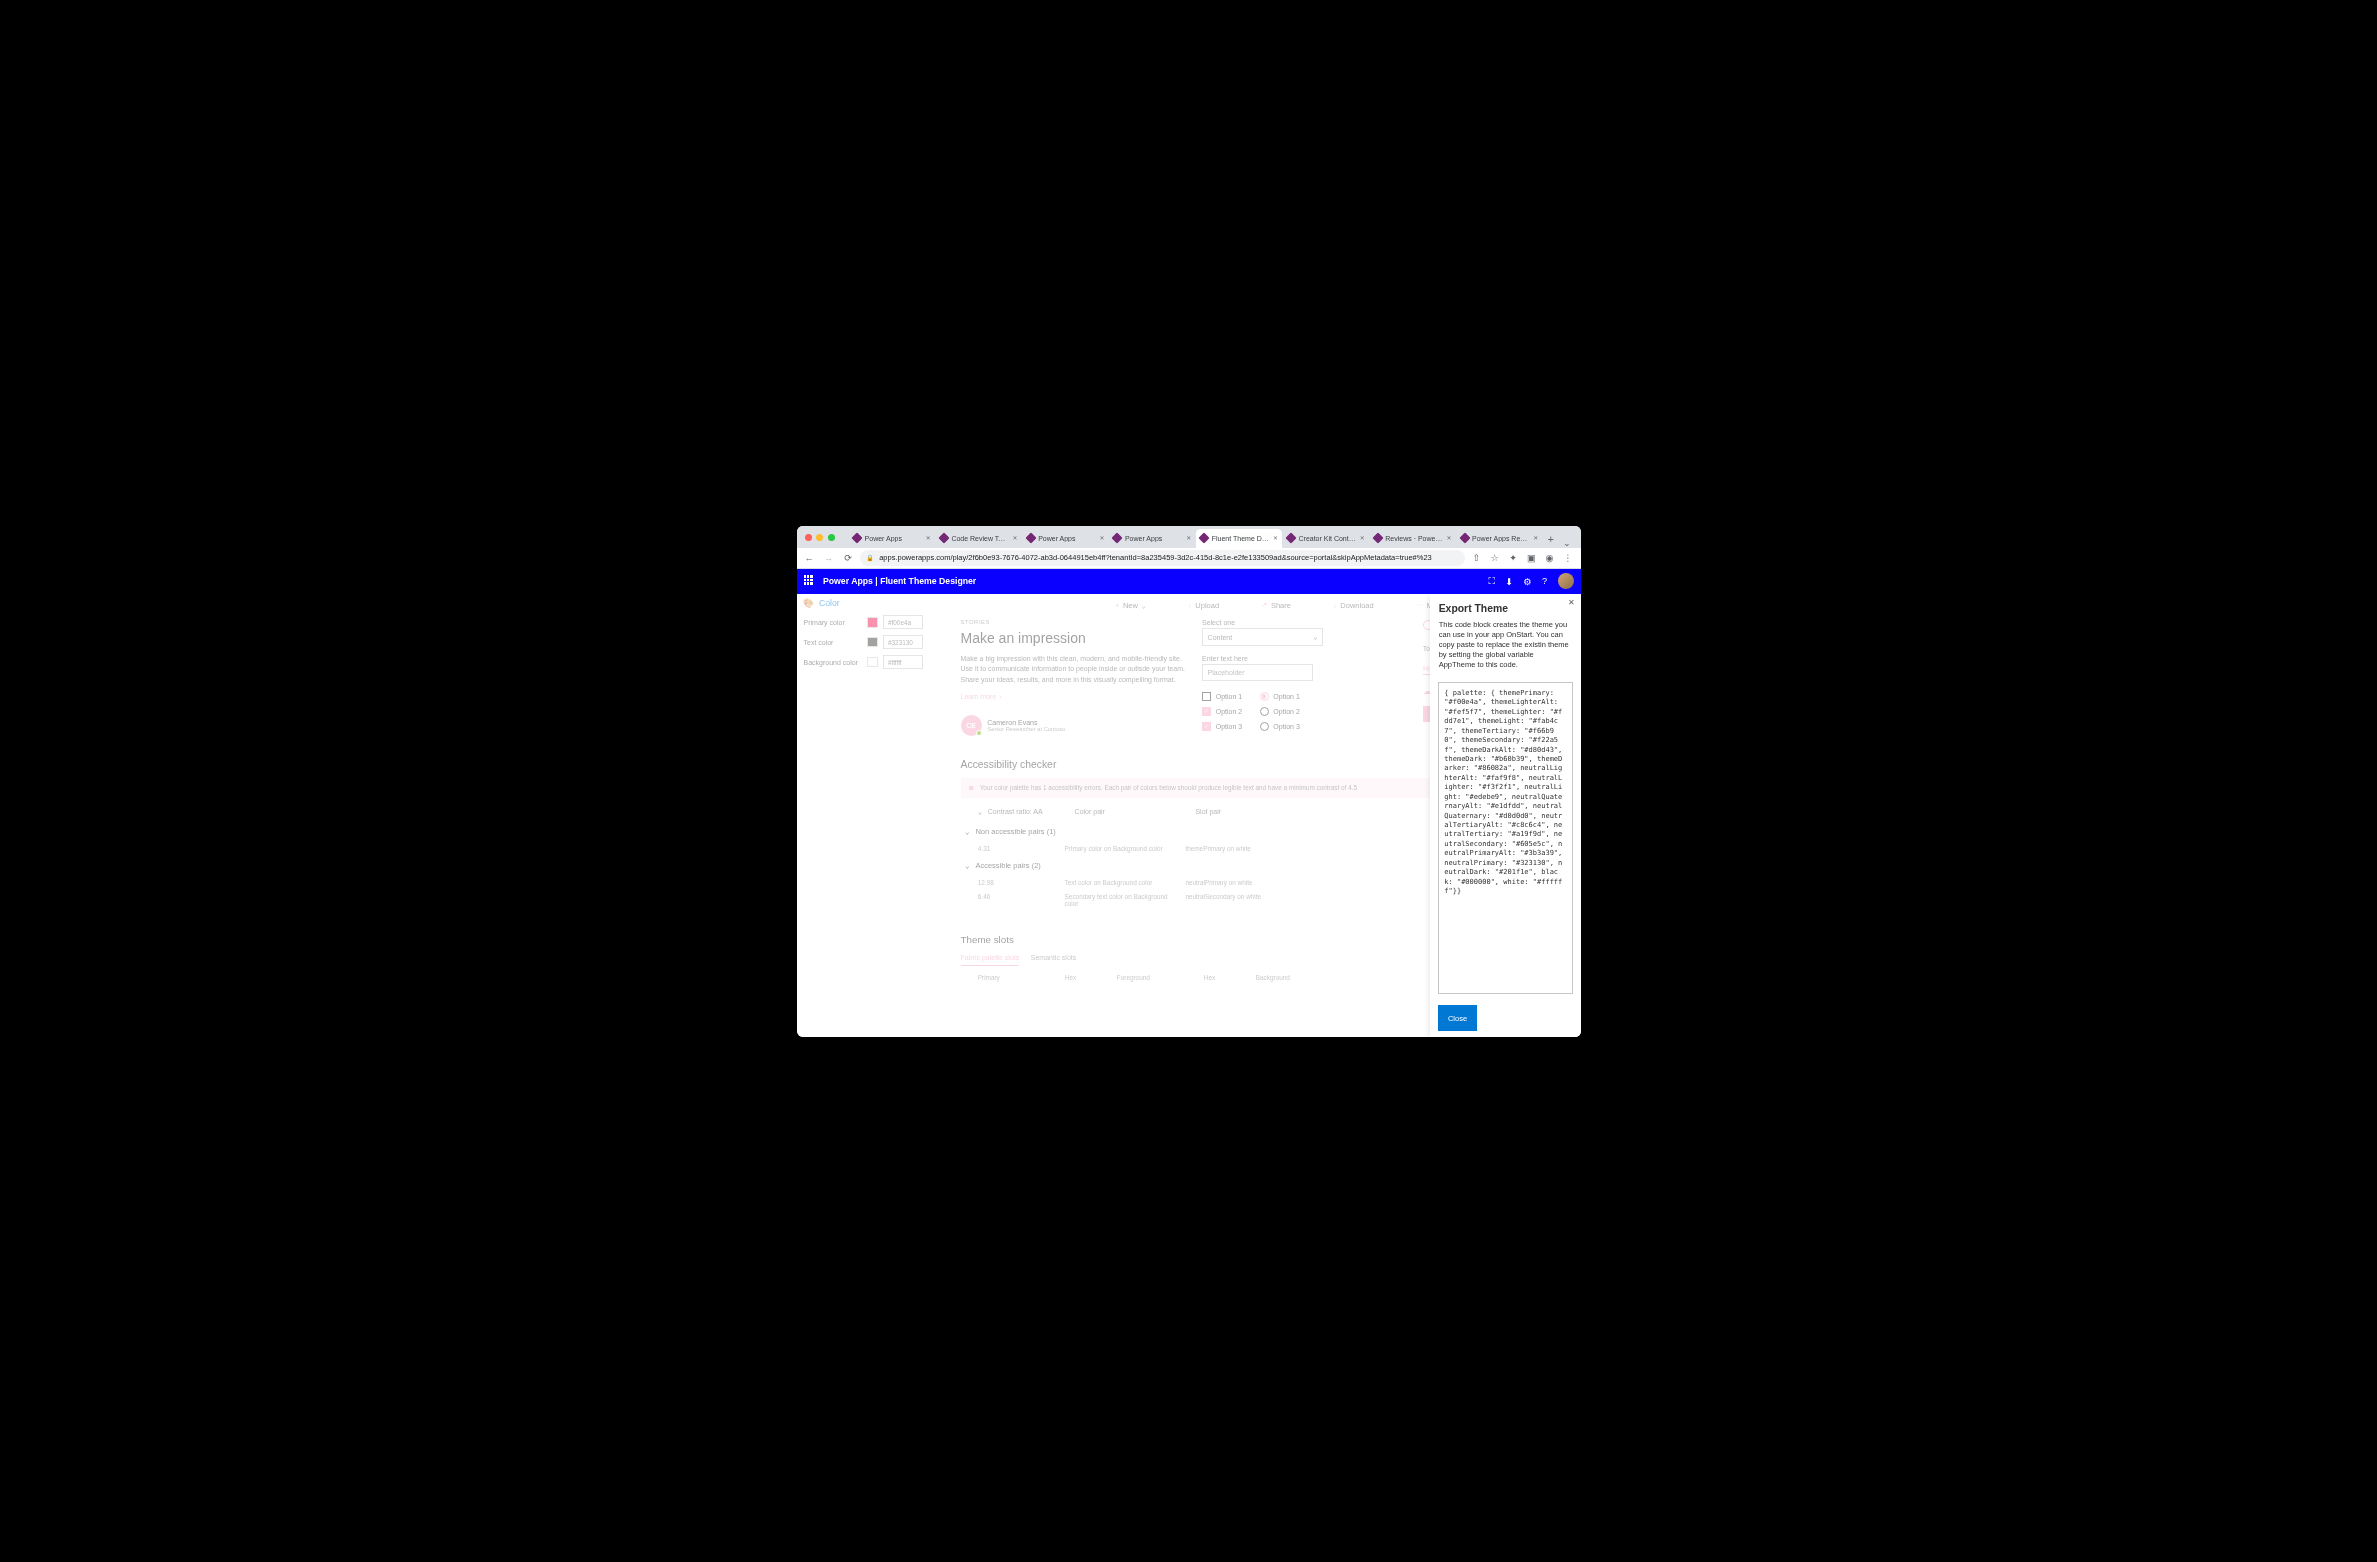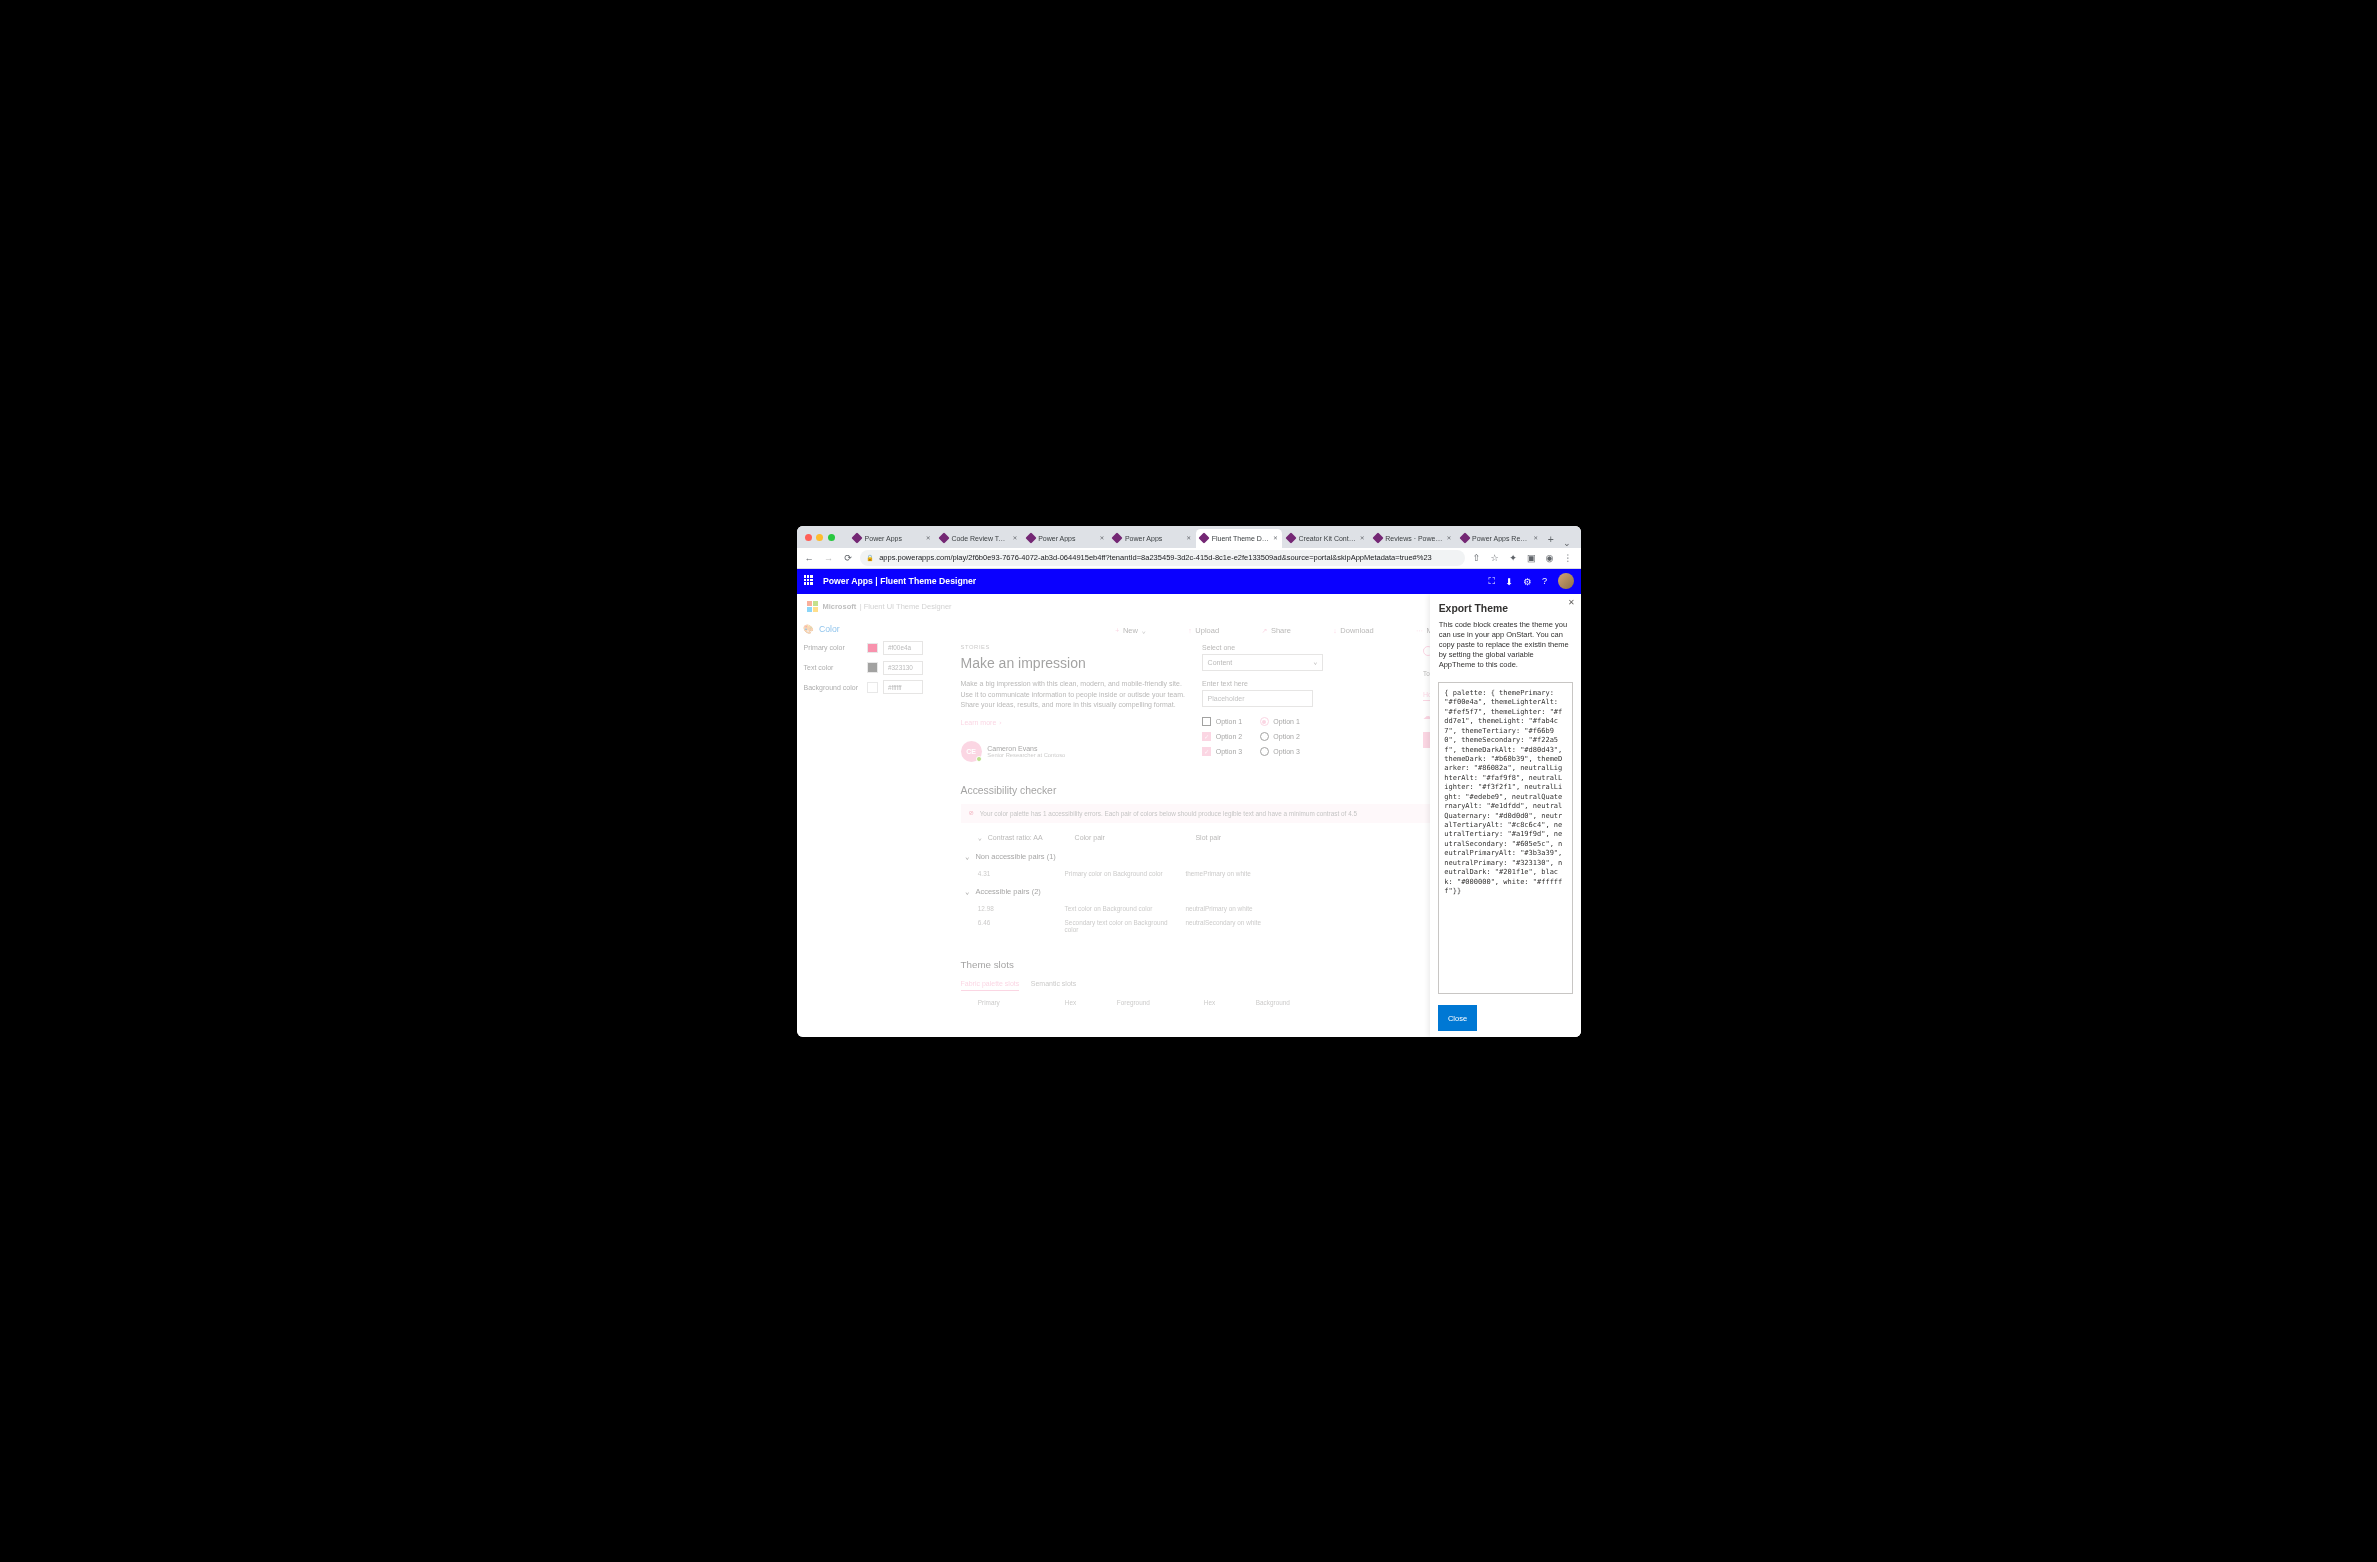--- a/index.html
+++ b/index.html
@@ -230,30 +230,20 @@
     <div class="pa-actions">
       <span class="pa-icon">⛶</span>
       <span class="pa-icon">⬇</span>
       <span class="pa-icon">⚙</span>
       <span class="pa-icon">?</span>
       <div class="avatar"></div>
     </div>
   </div>
 
   <div class="content">
-    <div class="sub-header">
-      <div class="ms-logo" style="display:grid;grid-template-columns:repeat(2,5.2px);grid-template-rows:repeat(2,5.2px);gap:0.6px;">
-        <span class="sq-r"></span>
-          <span class="sq-g"></span>
-          <span class="sq-b"></span>
-          <span class="sq-y"></span>
-      </div>
-      <span class="ms-brand">Microsoft</span>
-      <span class="sub-title">| Fluent UI Theme Designer</span>
-    </div>
 
     <div class="body-row">
       <div class="left-panel">
         <div class="section-h">
           <span>🎨</span>
           <span>Color</span>
         </div>
         <div id="color-controls">
             <div class="color-ctl">
               <label>Primary color</label>

